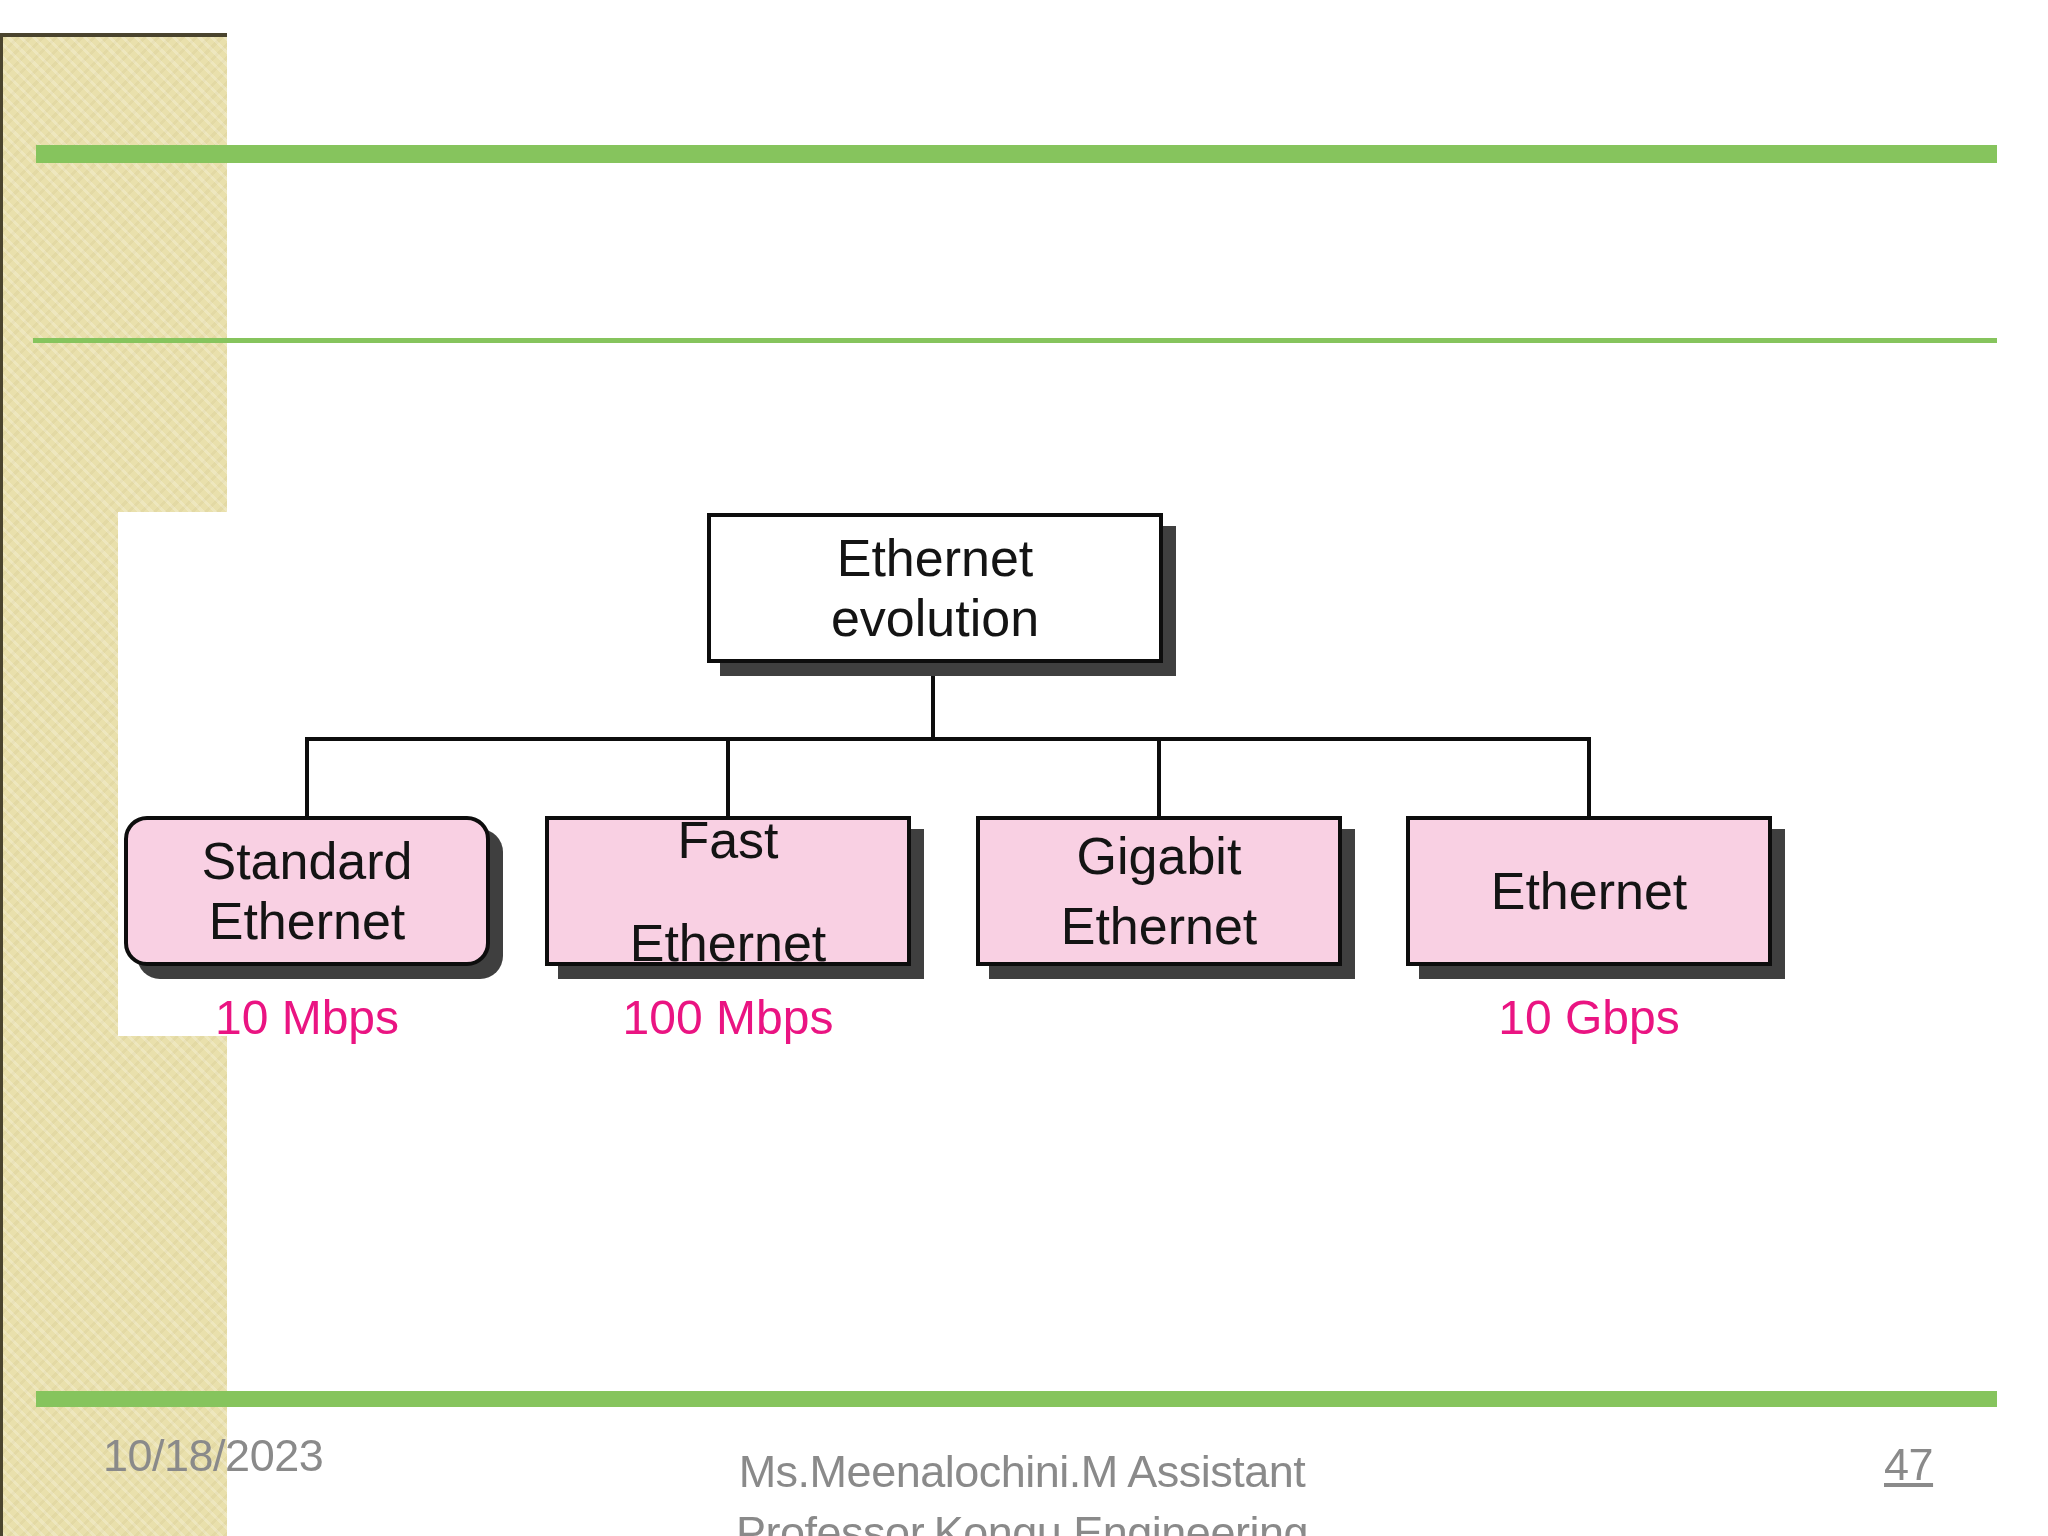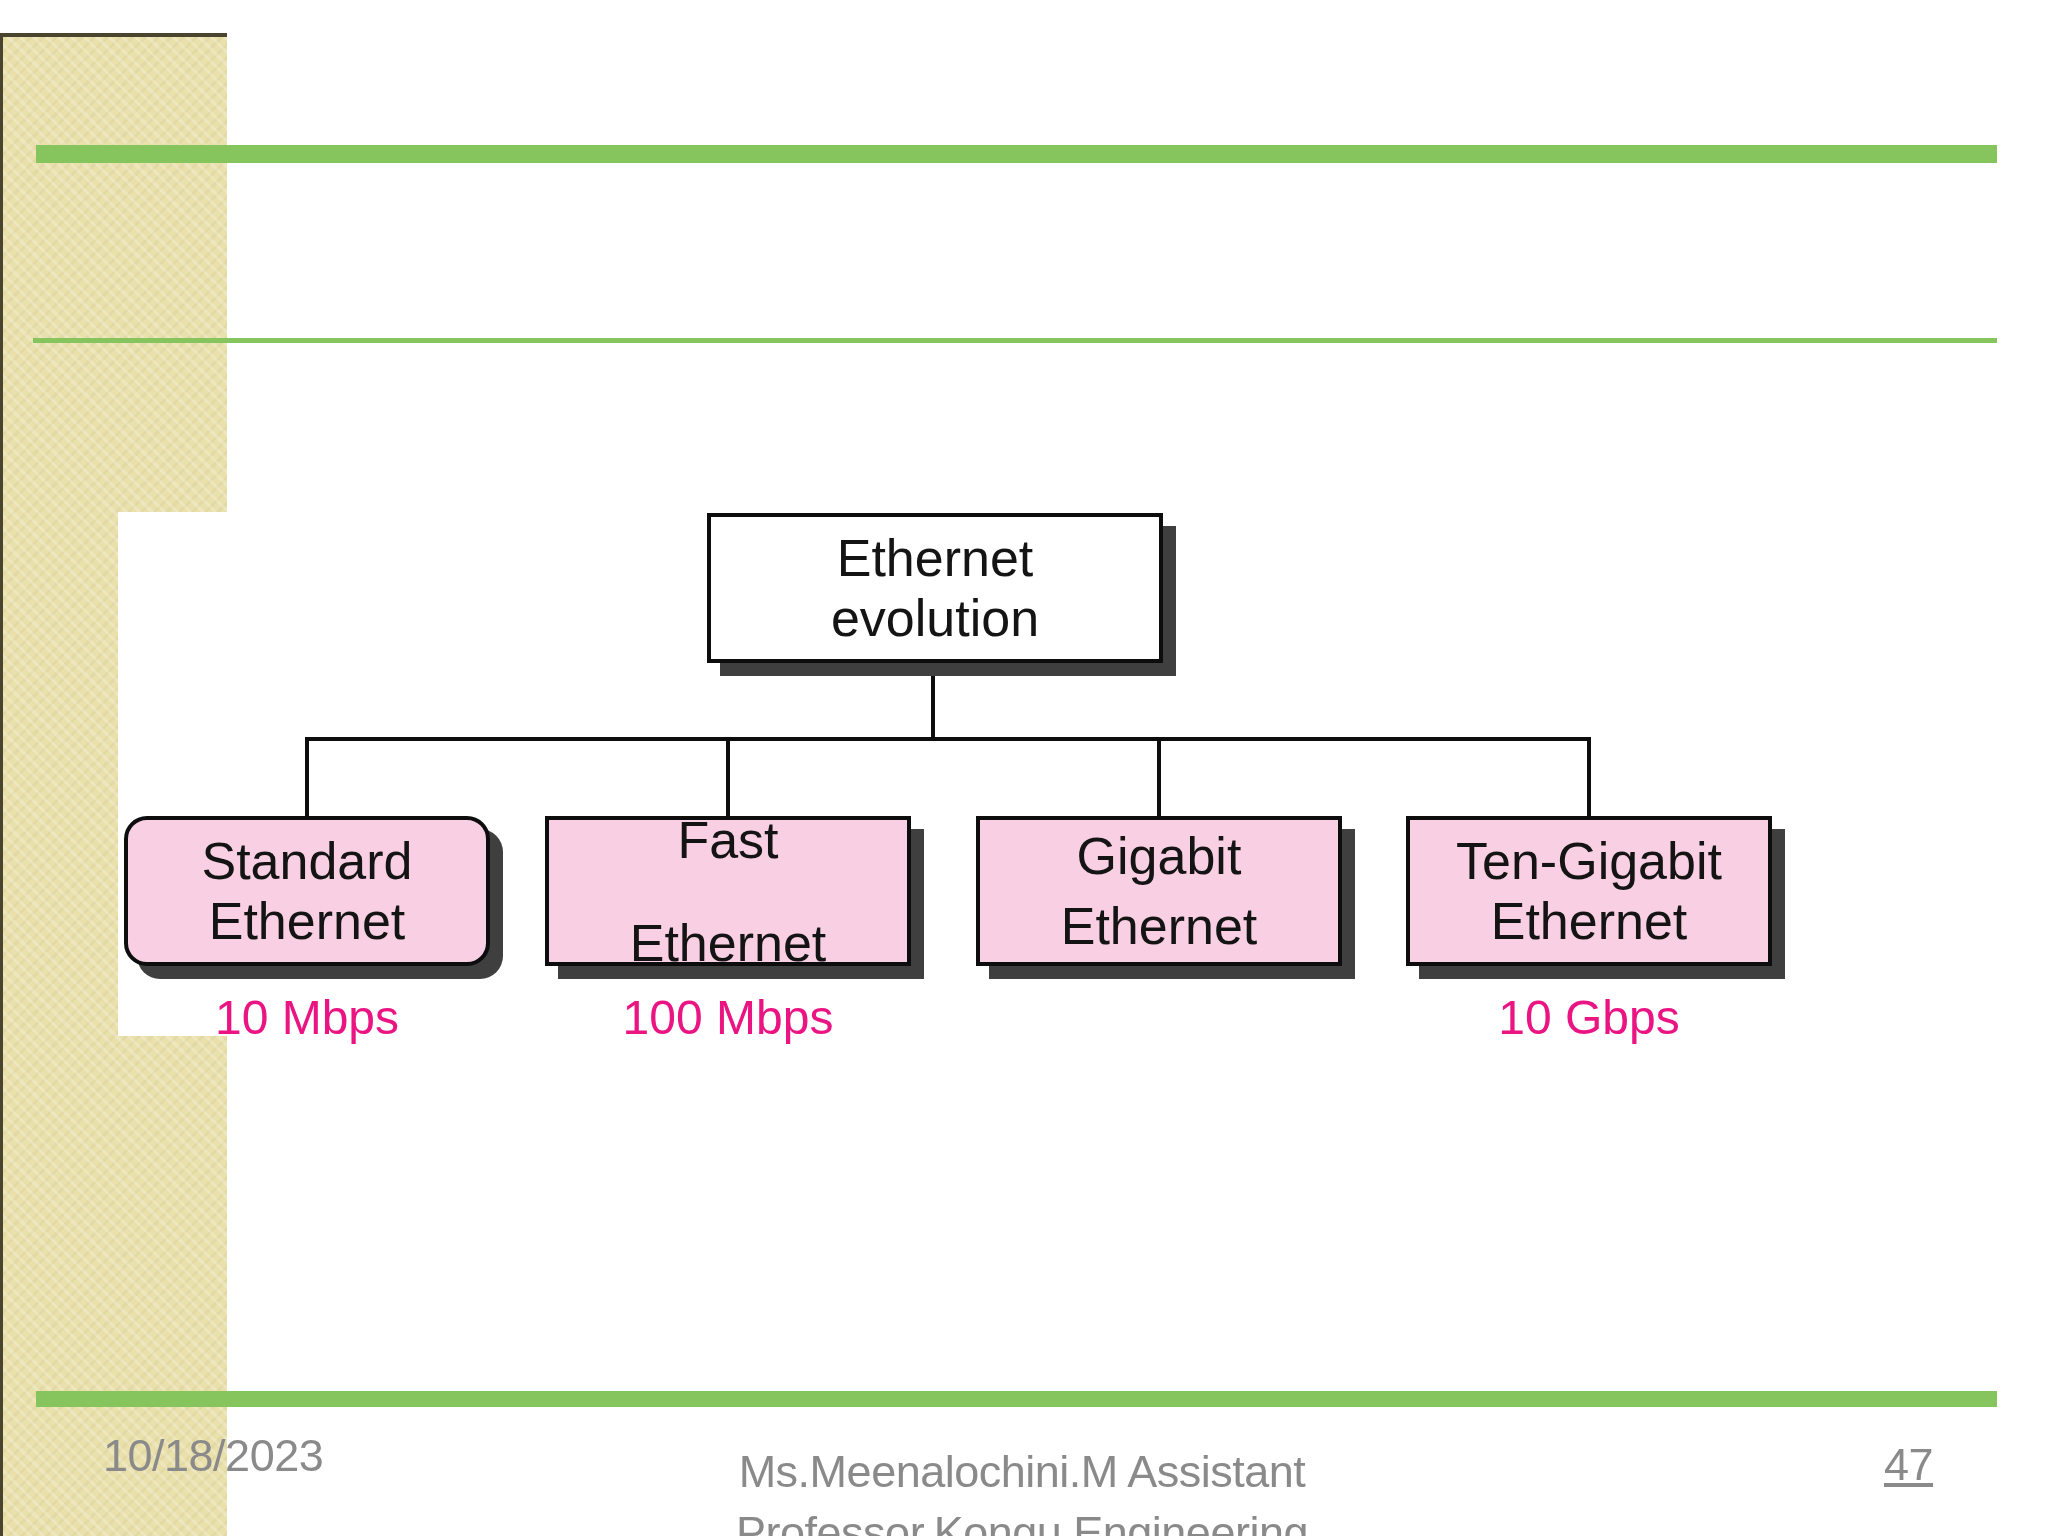--- a/index.html
+++ b/index.html
@@ -98,21 +98,20 @@
   </div>
   <div class="node node-child pos-c1">
     <span>Fast</span>
     <span>Ethernet</span>
   </div>
   <div class="node node-child pos-c2">
     <span>Gigabit</span>
     <span>Ethernet</span>
   </div>
   <div class="node node-child pos-c3">
-    <span>Ten-Gigabit</span>
     <span>Ethernet</span>
   </div>
 
   <div class="speed pos-c0">10 Mbps</div>
   <div class="speed pos-c1">100 Mbps</div>
   <div class="speed pos-c3">10 Gbps</div>
 
   <div class="footer-text footer-date">10/18/2023</div>
   <div class="footer-text footer-center">
     <div>Ms.Meenalochini.M Assistant</div>

